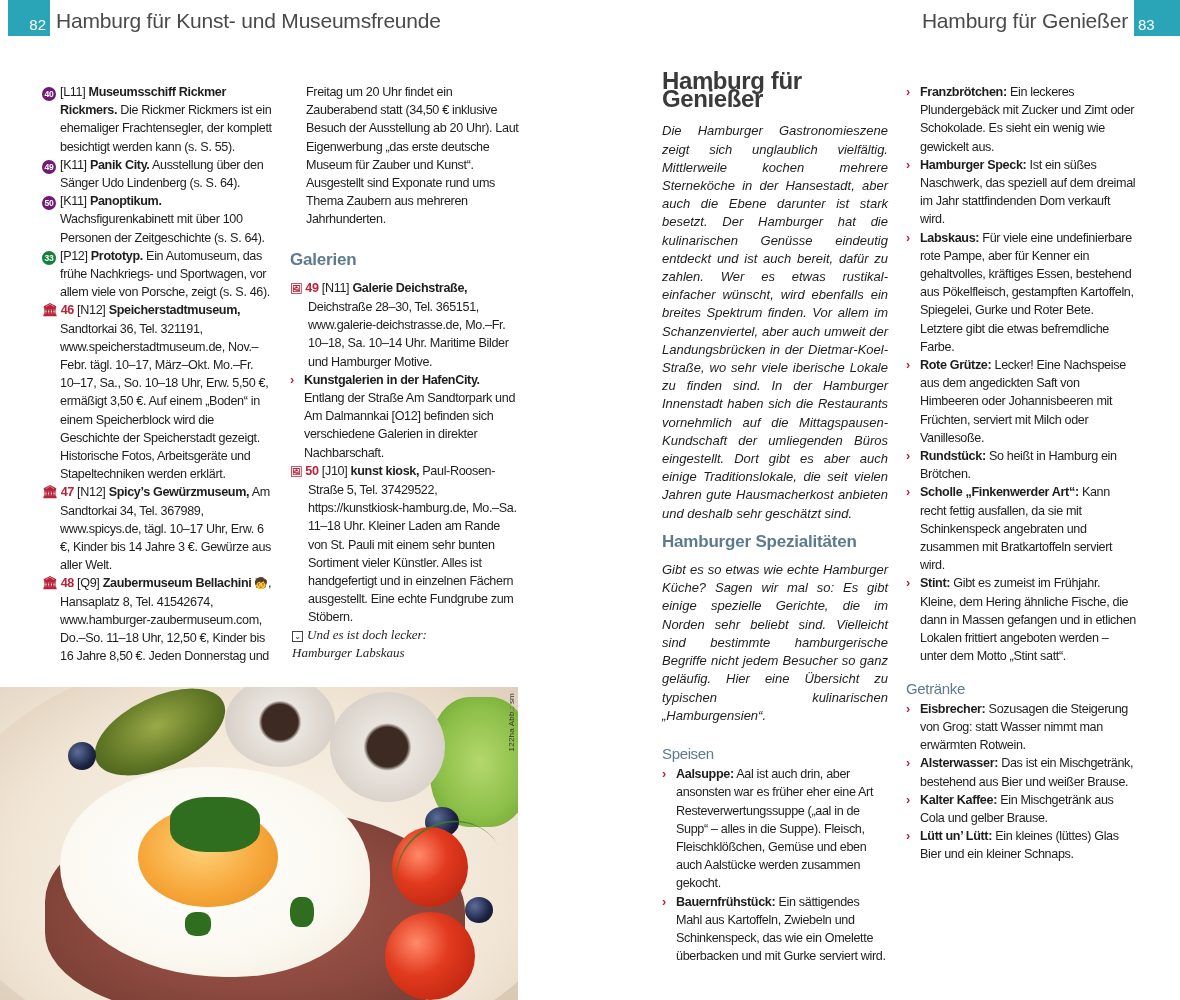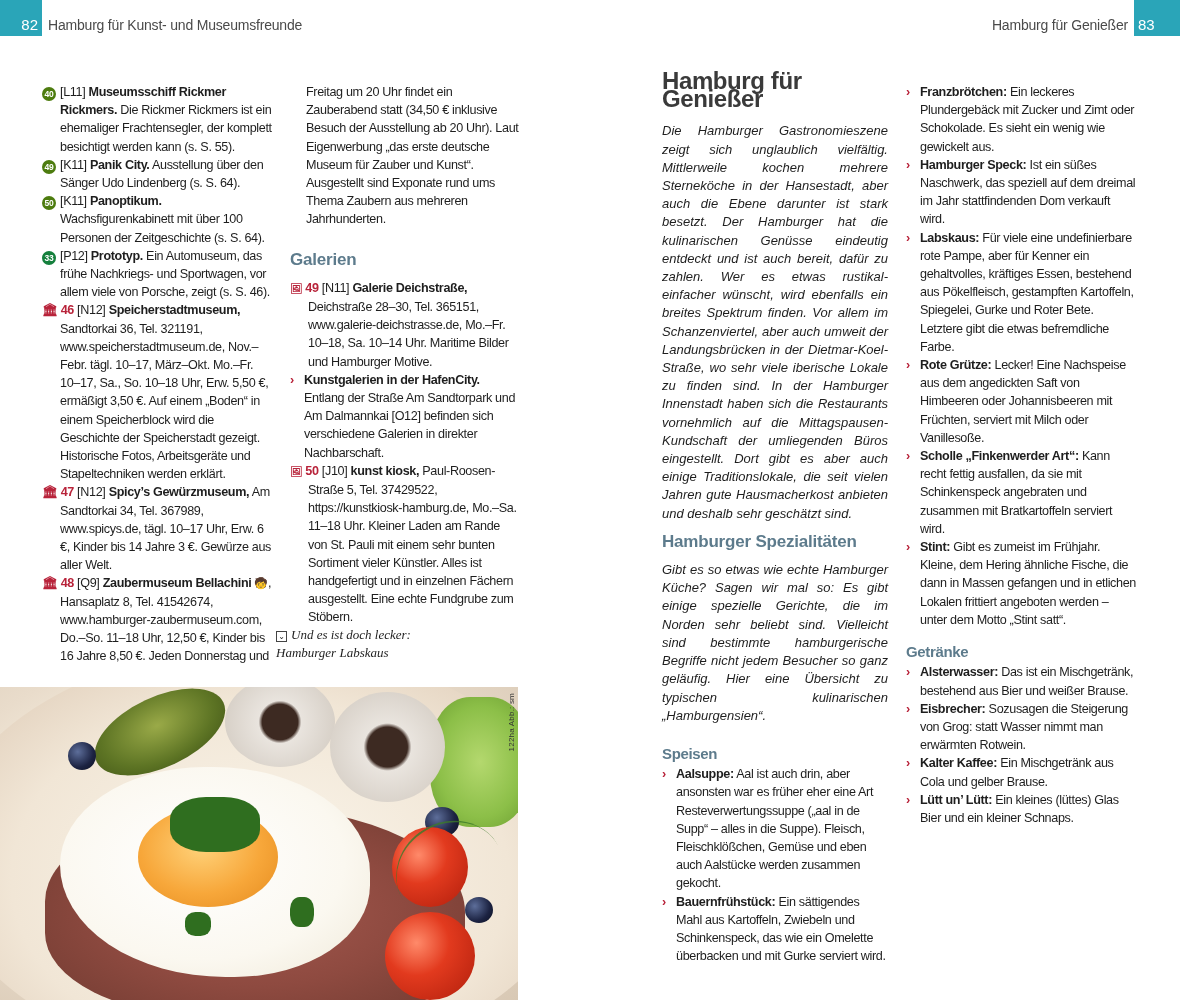--- a/index.html
+++ b/index.html
@@ -1,51 +1,51 @@
 <!DOCTYPE html>
 <html><head>
   <meta charset="utf-8">
   <style>
     * { box-sizing: border-box; margin: 0; padding: 0; }
     html, body { width: 1180px; height: 1000px; background: #ffffff; overflow: hidden; }
     body { position: relative; font-family: "Liberation Sans", sans-serif; color: #1e1e1e; }
 
     
     .run-head { position: absolute; top: 0; height: 36px; display: flex; align-items: flex-end; }
-    .run-head.left { left: 0; }
+    .run-head.left { left: 8px; }
     .run-head.right { right: 0; }
     .page-num {
       background: #2aa5b8; color: #ffffff; font-size: 15px; font-family: "Liberation Sans Narrow", "Liberation Sans", sans-serif;
       display: flex; align-items: flex-end; justify-content: center; padding: 0 4px 3px 4px; height: 36px; width: 42px;
     }
     .run-head.left .page-num { justify-content: flex-end; }
     .run-head.right .page-num { justify-content: flex-start; width: 46px; }
-    .run-title { font-size: 14px; color: #4a4a4a; padding: 0 6px 3px 6px; letter-spacing: -0.2px; }
+    .run-title { font-size: 21px; color: #4a4a4a; padding: 0 6px 3px 6px; letter-spacing: -0.2px; }
 
     
     .col { position: absolute; font-size: 12.6px; line-height: 18.2px; letter-spacing: -0.35px; }
     .col p, .col .entry { margin: 0; }
     .entry { padding-left: 18px; text-indent: -18px; }
     .mk-circle {
-      display: inline-block; width: 14px; height: 14px; border-radius: 50%; background: #4d7c0f; color: #fff;
+      display: inline-block; width: 14px; height: 14px; border-radius: 50%; background: #701a75; color: #fff;
       font-size: 8.5px; line-height: 14px; text-align: center; font-weight: bold; text-indent: 0; margin-right: 4px; vertical-align: -1px;
     }
     .mk-circle.c33 { background: #15803d; border-radius: 7px; }
     .mk-museum, .mk-gallery { color: #b8233a; font-weight: bold; text-indent: 0; margin-right: 3px; }
     .num-red { color: #b8233a; font-weight: bold; }
     .b { font-weight: bold; }
     .bullet-entry { padding-left: 14px; text-indent: -14px; }
     .chev { color: #b8233a; font-weight: bold; display: inline-block; width: 14px; text-indent: 0; }
 
     .h2 { font-size: 17px; color: #5d7b8c; font-weight: bold; margin: 14px 0 10px 0; letter-spacing: -0.2px; }
-    .h3 { font-size: 15px; color: #5d7b8c; margin: 10px 0 2px 0; font-weight: bold; }
+    .h3 { font-size: 15px; color: #5d7b8c; margin: 10px 0 2px 0; }
     .big-title { font-size: 24px; font-weight: bold; color: #3a3a3a; letter-spacing: -0.4px; margin-bottom: 14px; }
     .italic-text { font-style: italic; font-size: 13px; line-height: 18.2px; text-align: justify; letter-spacing: 0; }
 
-    .caption { position: absolute; left: 276px; top: 626px; width: 230px; font-family: "Liberation Serif", serif; font-style: italic; font-size: 13px; line-height: 18px; }
+    .caption { position: absolute; left: 292px; top: 626px; width: 230px; font-family: "Liberation Serif", serif; font-style: italic; font-size: 13px; line-height: 18px; }
     .caption .cap-icon { display: inline-block; width: 11px; height: 11px; border: 1px solid #444; font-size: 8px; line-height: 9px; text-align: center; font-style: normal; margin-right: 4px; vertical-align: 0; }
 
     
     .photo { position: absolute; left: 0; top: 687px; width: 518px; height: 313px; overflow: hidden;
       background: radial-gradient(ellipse at 40% 40%, #fff8e6 0%, #f6efe0 35%, #e9dccb 60%, #d8c8b4 100%); }
     .plate { position: absolute; left: -60px; top: -40px; width: 640px; height: 420px; border-radius: 50%;
       background: radial-gradient(ellipse at 50% 55%, #fbf6ec 0%, #f1e6d6 55%, #e5d5c2 75%, #c9b59e 100%); }
     .labskaus { position: absolute; left: 45px; top: 120px; width: 420px; height: 210px; border-radius: 45% 50% 30% 40%;
       background: radial-gradient(ellipse at 50% 50%, #a4584e 0%, #8e4a40 50%, #6f3a30 100%); }
     .egg-white { position: absolute; left: 60px; top: 80px; width: 310px; height: 210px; border-radius: 48% 52% 45% 55%;
@@ -194,39 +194,43 @@
   </div>
   <div class="bullet-entry">
     <span class="chev">›</span><span class="b">Labskaus:</span>
     <span>Für viele eine undefinierbare rote Pampe, aber für Kenner ein gehaltvolles, kräftiges Essen, bestehend aus Pökelfleisch, gestampften Kartoffeln, Spiegelei, Gurke und Roter Bete. Letztere gibt die etwas befremdliche Farbe.</span>
   </div>
   <div class="bullet-entry">
     <span class="chev">›</span><span class="b">Rote Grütze:</span>
     <span>Lecker! Eine Nachspeise aus dem angedickten Saft von Himbeeren oder Johannisbeeren mit Früchten, serviert mit Milch oder Vanillesoße.</span>
   </div>
   <div class="bullet-entry">
+    <span class="chev">›</span><span class="b">Rundstück:</span>
+    <span>So heißt in Hamburg ein Brötchen.</span>
+  </div>
+  <div class="bullet-entry">
     <span class="chev">›</span><span class="b">Scholle „Finkenwerder Art“:</span>
     <span>Kann recht fettig ausfallen, da sie mit Schinkenspeck angebraten und zusammen mit Bratkartoffeln serviert wird.</span>
   </div>
   <div class="bullet-entry">
     <span class="chev">›</span><span class="b">Stint:</span>
     <span>Gibt es zumeist im Frühjahr. Kleine, dem Hering ähnliche Fische, die dann in Massen gefangen und in etlichen Lokalen frittiert angeboten werden – unter dem Motto „Stint satt“.</span>
   </div>
 
   <div class="h3" style="margin-top:14px;">Getränke</div>
 
   <div class="bullet-entry">
+    <span class="chev">›</span><span class="b">Eisbrecher:</span>
+    <span>Sozusagen die Steigerung von Grog: statt Wasser nimmt man erwärmten Rotwein.</span>
+  </div>
+  <div class="bullet-entry">
     <span class="chev">›</span><span class="b">Alsterwasser:</span>
     <span>Das ist ein Mischgetränk, bestehend aus Bier und weißer Brause.</span>
   </div>
   <div class="bullet-entry">
-    <span class="chev">›</span><span class="b">Eisbrecher:</span>
-    <span>Sozusagen die Steigerung von Grog: statt Wasser nimmt man erwärmten Rotwein.</span>
-  </div>
-  <div class="bullet-entry">
     <span class="chev">›</span><span class="b">Kalter Kaffee:</span>
     <span>Ein Mischgetränk aus Cola und gelber Brause.</span>
   </div>
   <div class="bullet-entry">
     <span class="chev">›</span><span class="b">Lütt un’ Lütt:</span>
     <span>Ein kleines (lüttes) Glas Bier und ein kleiner Schnaps.</span>
   </div>
 </div>
 
 </body></html>

